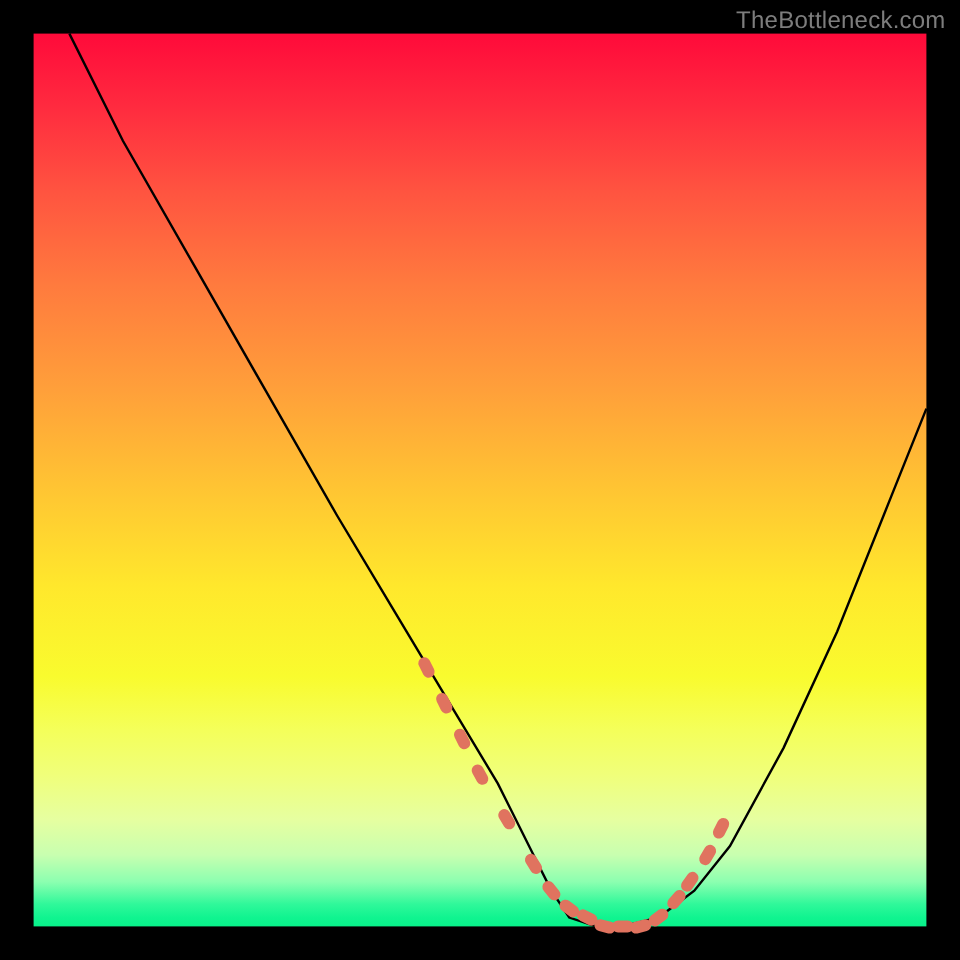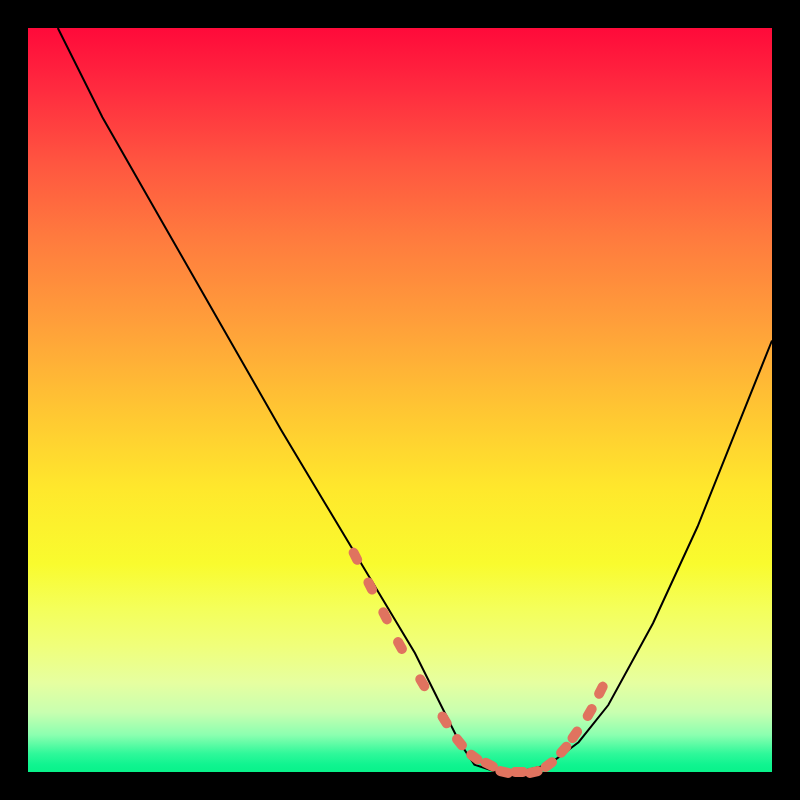--- a/index.html
+++ b/index.html
@@ -70,20 +70,23 @@
     stroke-width: 2;
   }
   .dot {
     fill: #e0735f;
   }
 </style>
 </head>
 <body>
 
 <div class="frame">
+  <a class="watermark">
+    <span>TheBottleneck.com</span>
+  </a>
 
   <div class="plot">
     <svg class="curve" viewBox="0 0 744 744" preserveAspectRatio="none">
       <path id="main-path" class="main-line" d="M29.8 0.0 L74.4 89.3 L133.9 193.4 L193.4 297.6 L253.0 401.8 L297.6 476.2 L342.2 550.6 L386.9 625.0 L416.6 684.5 L431.5 714.2 L446.4 736.6 L468.7 744.0 L491.0 744.0 L520.8 736.6 L550.6 714.2 L580.3 677.0 L625.0 595.2 L669.6 498.5 L714.2 386.9 L744.0 312.5"></path>
       <g id="dots">
           <rect x="318.4" y="523.2" width="18" height="10" rx="5" ry="5" class="dot" transform="rotate(63.4 327.4 528.2)"></rect>
           <rect x="333.2" y="553.0" width="18" height="10" rx="5" ry="5" class="dot" transform="rotate(63.4 342.2 558.0)"></rect>
           <rect x="348.1" y="582.8" width="18" height="10" rx="5" ry="5" class="dot" transform="rotate(63.4 357.1 587.8)"></rect>
           <rect x="363.0" y="612.5" width="18" height="10" rx="5" ry="5" class="dot" transform="rotate(60.9 372.0 617.5)"></rect>
           <rect x="385.3" y="649.7" width="18" height="10" rx="5" ry="5" class="dot" transform="rotate(59.0 394.3 654.7)"></rect>

